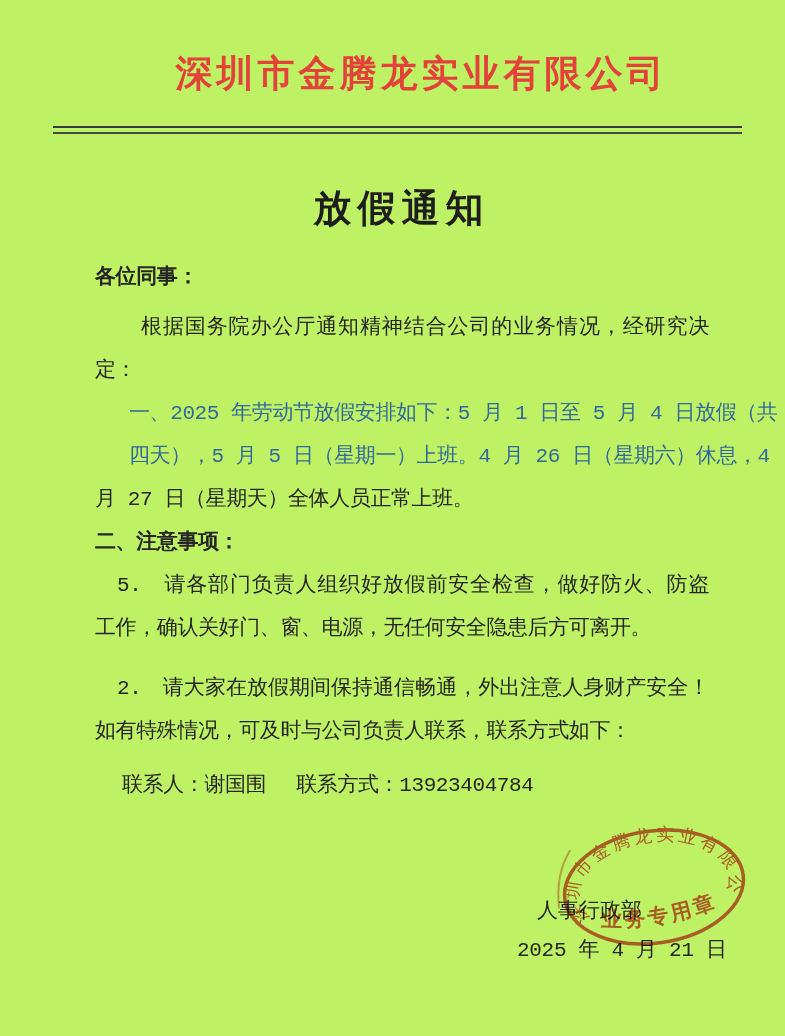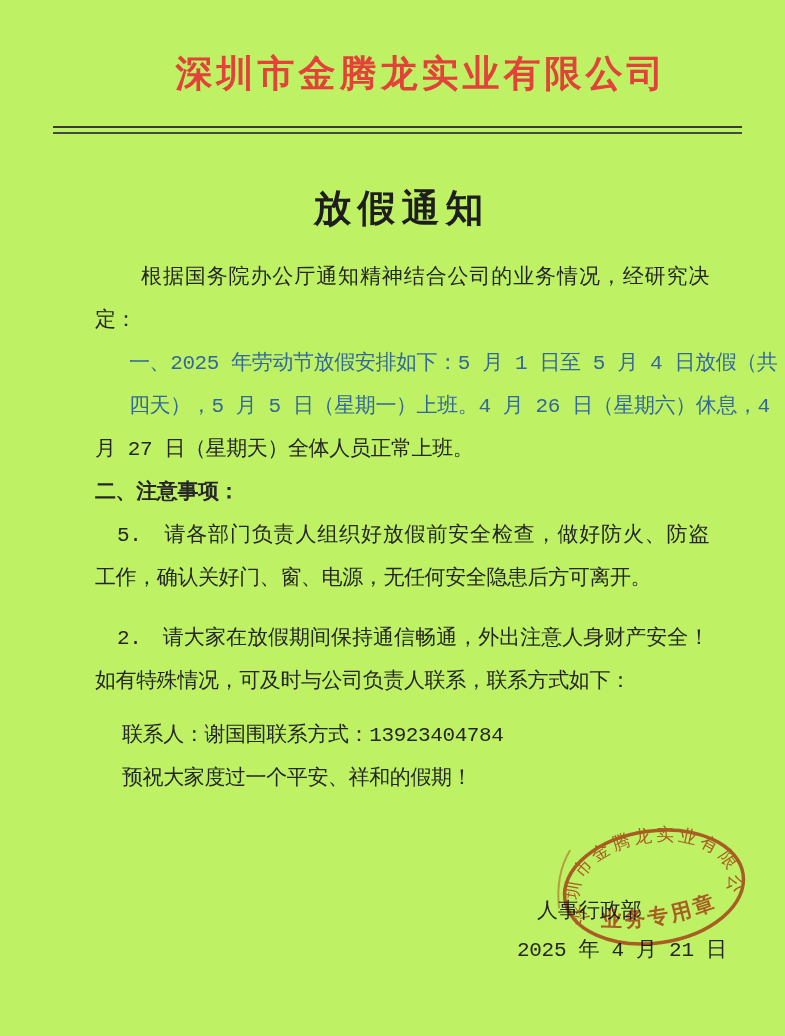--- a/index.html
+++ b/index.html
@@ -51,21 +51,21 @@
   }
   .line.last{text-align-last:left;}
   .bold{font-weight:700;}
   .blue{color:#33689c;margin-left:34px;}
   .indent-intro{text-indent:46px;}
   .indent-item{text-indent:22px;}
   .indent-sm{text-indent:27px;}
   .gap7{margin-top:7px;}
   .gap11{margin-top:11px;}
   .gap17{margin-top:17px;}
-  .contact-gap{}
+  .contact-gap{margin-left:30px;}
   .signature{
     position:absolute;
     left:517px;top:876px;
     font-size:21px;
     line-height:24px;
     color:#262626;
     margin-top:24px;
   }
   .sig-dept{padding-left:20px;}
   .sig-date{margin-top:15px;letter-spacing:-0.3px;}
@@ -83,39 +83,39 @@
 <div class="page">
 
   <div class="letterhead" style="color:#e2423a">深圳市金腾龙实业有限公司</div>
 
   <div class="rule"></div>
 
   <div class="doc-title">放假通知</div>
 
   <div class="content">
 
+    <div class="line last bold">各位同事：</div>
 
     <div class="line indent-intro gap7">根据国务院办公厅通知精神结合公司的业务情况，经研究决</div>
     <div class="line last">定：</div>
 
     <div class="line blue" style="color:#33689c">一、2025 年劳动节放假安排如下：5 月 1 日至 5 月 4 日放假（共</div>
     <div class="line blue" style="color:#33689c">四天），5 月 5 日（星期一）上班。4 月 26 日（星期六）休息，4</div>
     <div class="line last">月 27 日（星期天）全体人员正常上班。</div>
 
     <div class="line last bold">二、注意事项：</div>
 
     <div class="line indent-item">5.　请各部门负责人组织好放假前安全检查，做好防火、防盗</div>
     <div class="line last">工作，确认关好门、窗、电源，无任何安全隐患后方可离开。</div>
 
     <div class="line indent-item gap17">2.　请大家在放假期间保持通信畅通，外出注意人身财产安全！</div>
     <div class="line last">如有特殊情况，可及时与公司负责人联系，联系方式如下：</div>
 
     <div class="line last indent-sm gap11"><span>联系人：</span><span>谢国围</span><span class="contact-gap">联系方式：</span><span>13923404784</span></div>
 
-    <div class="line last indent-sm">预祝大家度过一个平安、祥和的假期！</div>
   </div>
 
   <div class="signature">
     <div class="sig-dept">人事行政部</div>
     <div class="sig-date">2025 年 4 月 21 日</div>
   </div>
 
   <svg class="seal" viewBox="-111 -76 222 152">
     <g transform="rotate(-8)">
       <ellipse cx="0" cy="0" rx="90" ry="56" fill="none" stroke="#dc4b40" stroke-width="3.5"></ellipse>

